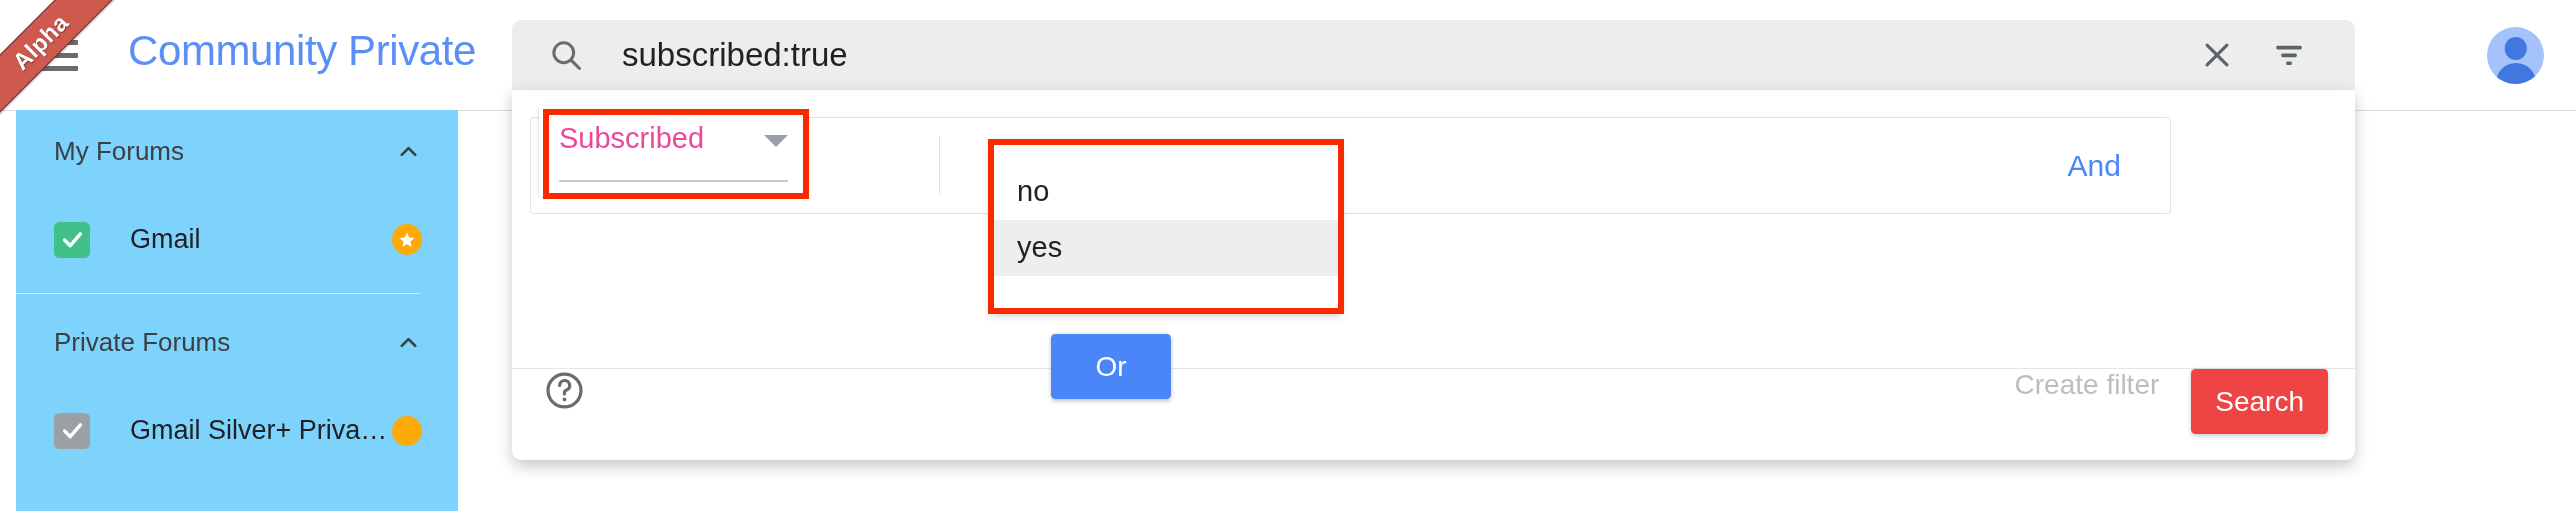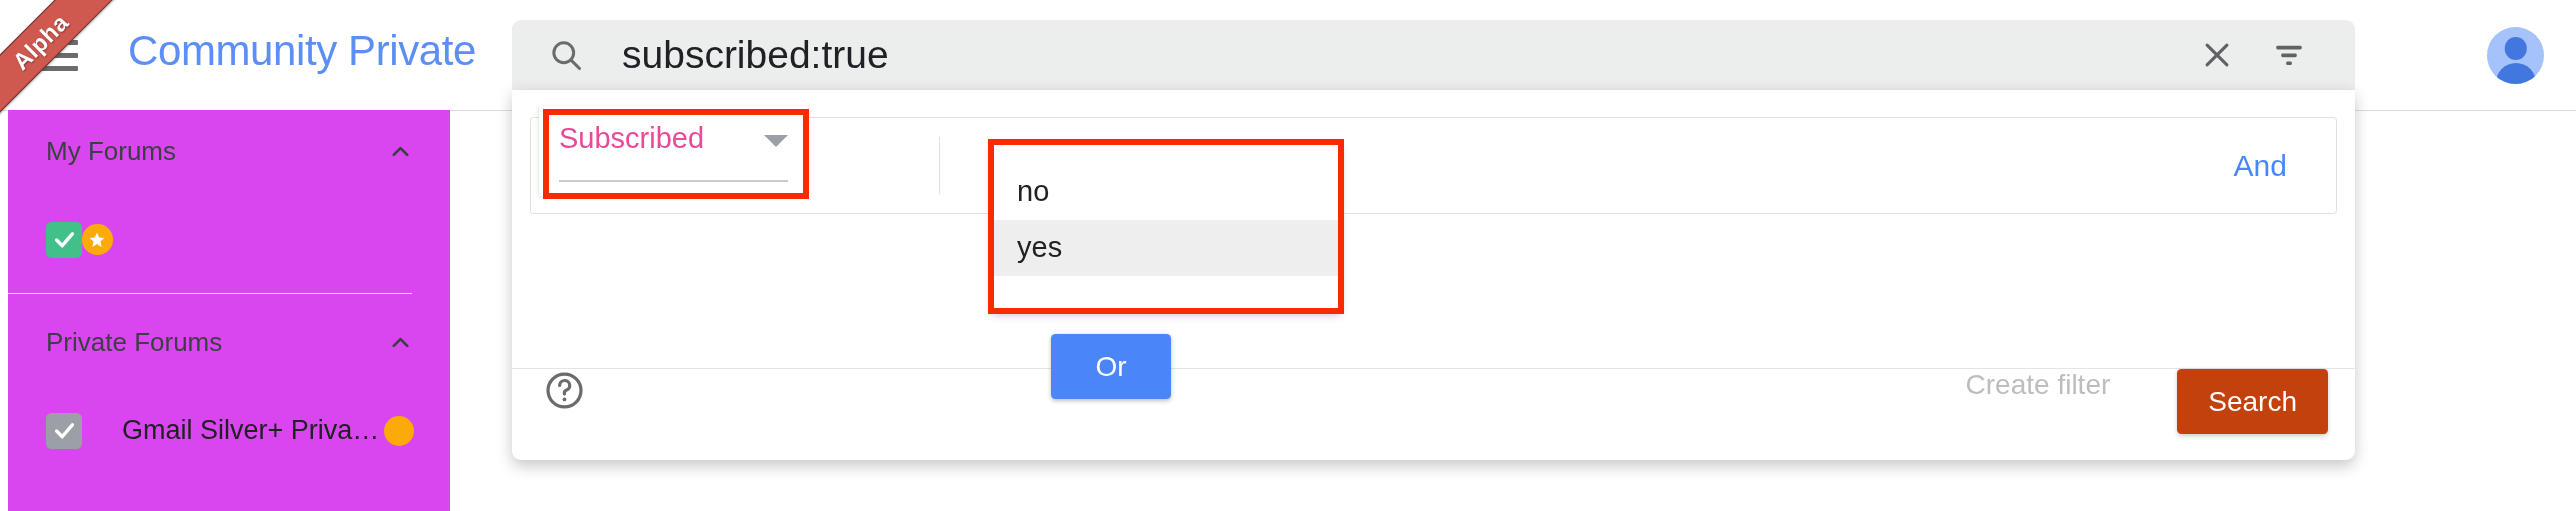--- a/index.html
+++ b/index.html
@@ -64,39 +64,39 @@
     background: #eceded;
     border-radius: 9px 9px 0 0;
     display: flex; align-items: center;
     z-index: 30;
   }
   .search-icon { margin-left: 34px; width: 40px; height: 40px; display:flex; align-items:center; justify-content:center; cursor:pointer; }
   .search-input {
     flex: 1; margin-left: 36px;
     border: none; outline: none; background: transparent;
     font-family: "Liberation Sans", sans-serif;
-    font-size: 39px; color: #202124;
+    font-size: 33px; color: #202124;
   }
   .icon-btn { width: 56px; height: 56px; display:flex; align-items:center; justify-content:center; cursor:pointer; border-radius:50%; }
   .clear-btn { margin-right: 16px; }
   .tune-btn  { margin-right: 38px; }
 
   .avatar {
     position: absolute; right: 32px; top: 27px;
     width: 57px; height: 57px; border-radius: 50%;
     background: #a5c2fa; overflow: hidden; cursor: pointer;
     z-index: 30;
   }
   .avatar .head { position:absolute; left:50%; top:10px; transform:translateX(-50%); width:22.5px; height:22.5px; border-radius:50%; background:#4277e0; }
   .avatar .body { position:absolute; left:50%; bottom:-5.4px; transform:translateX(-50%); width:40px; height:26px; border-radius:20px 20px 0 0; background:#4277e0; }
 
   
   .sidebar {
-    position: absolute; left: 8px; top: 110px; width: 442px; bottom: 0;
-    background: #d946ef; z-index: 10;
+    position: absolute; left: 16px; top: 110px; width: 442px; bottom: 0;
+    background: #7dd3fc; z-index: 10;
   }
   .section-head {
     position: relative; height: 83px;
     display: flex; align-items: center;
     padding: 0 36px 0 38px; cursor: pointer;
   }
   .section-head .label { font-size: 26px; color: #3c4043; flex: 1; }
   .chev { width: 27px; height: 27px; }
   .forum-row {
     height: 93px; display: flex; align-items: center;
@@ -121,21 +121,21 @@
     width: 1843px; height: 370px;
     background: #fff;
     border-radius: 0 0 9px 9px;
     box-shadow: 0 5.4px 14.4px rgba(0,0,0,.22);
     z-index: 40;
   }
   .panel-body { position: relative; height: 278px; }
 
   .cond-row {
     position: absolute; left: 18px; top: 27px;
-    width: 1807px; height: 97px;
+    width: 1641px; height: 97px;
     border: 0.9px solid #e0e0e0; border-radius: 3.6px;
     background: #fff;
     display: flex; align-items: center;
   }
   .cond-slot-a { width: 406px; height: 97px; flex: none; }
   .cond-divider { width: 0.9px; height: 57px; background: #e0e0e0; flex:none; margin-left: 1.8px; }
   .cond-spacer { flex: 1; }
   .and-link {
     margin-right: 49px; font-size: 30px; color: #4a86f7;
     cursor: pointer; font-weight: 500;
@@ -193,26 +193,25 @@
     border-top: 0.9px solid #e4e4e4;
     display: flex; align-items: flex-start;
     padding: 0 27px 0 30.5px;
   }
   .help-icon { width: 43px; height: 43px; cursor: pointer; }
   .footer-spacer { flex: 1; }
   .create-filter {
     font-size: 28px; color: #bdbdbd; margin-right: 32px; cursor: default;
   }
   .search-btn {
-    background: #c2410c; color: #fff; border: none; border-radius: 4.5px;
-    padding: 0 31px; height: 65px;
+    background: #ef4444; color: #fff; border: none; border-radius: 4.5px;
+    padding: 0 24px; height: 65px;
     font-family: "Liberation Sans", sans-serif;
     font-size: 28px; font-weight: 500; cursor: pointer;
     box-shadow: 0 1.8px 4.5px rgba(0,0,0,.2);
-    margin-left: 35px;
   }
 </style>
 </head>
 <body>
 
 <div class="app">
 
   <div class="alpha-ribbon">
     <div class="band">
       <span>Alpha</span>
@@ -268,20 +267,21 @@
           </svg>
       </span>
     </div>
 
     <div class="forum-row">
       <span class="fbox" style="background:#41c08a">
         <svg viewBox="0 0 24 24" fill="none" stroke="#fff" stroke-width="3" stroke-linecap="round" stroke-linejoin="round">
             <polyline points="5,12.5 10,17.5 19,7"></polyline>
           </svg>
       </span>
+      <span class="forum-name">Gmail</span>
       <span class="star-badge">
         <svg viewBox="0 0 24 24" width="20" height="20" fill="#fff">
             <polygon points="12,3 14.6,9.1 21,9.6 16.1,13.9 17.6,20.3 12,16.9 6.4,20.3 7.9,13.9 3,9.6 9.4,9.1"></polygon>
           </svg>
       </span>
     </div>
 
     <div class="sidebar-divider"></div>
 
     <div class="section-head">

